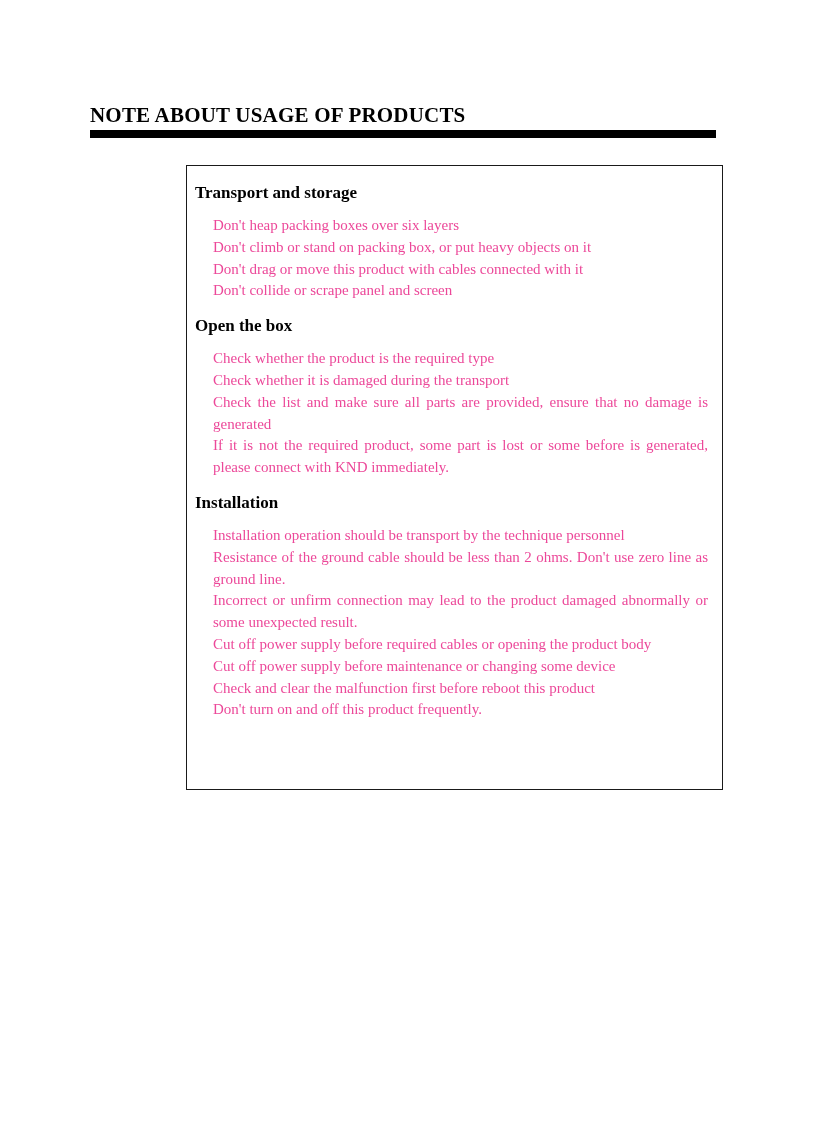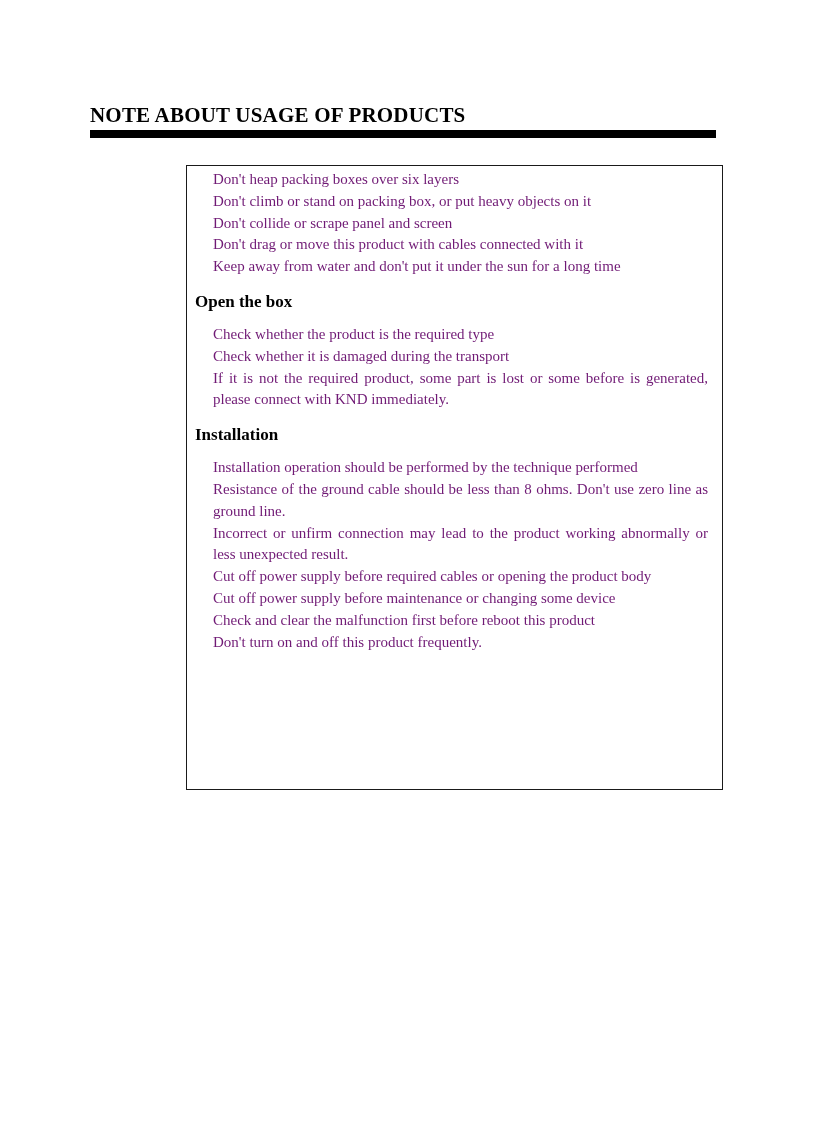--- a/index.html
+++ b/index.html
@@ -44,53 +44,54 @@
     font-weight: bold;
     margin: 13px 10px 11px 8px;
     line-height: 22px;
     color: #000000;
   }
   .notes-box p {
     font-size: 15px;
     line-height: 21.8px;
     margin: 0 14px 0 26px;
     text-align: justify;
-    color: #701a75;
+    color: #ec4899;
   }
 </style>
 </head>
 <body>
 
 <div class="page">
 
   <h1 class="page-title">NOTE ABOUT USAGE OF PRODUCTS</h1>
   <div class="title-rule"></div>
 
   <div class="notes-box">
 
     <section>
+      <h2 class="section-heading">Transport and storage</h2>
       <p>Don't heap packing boxes over six layers</p>
       <p>Don't climb or stand on packing box, or put heavy objects on it</p>
+      <p>Don't drag or move this product with cables connected with it</p>
       <p>Don't collide or scrape panel and screen</p>
-      <p>Don't drag or move this product with cables connected with it</p>
-      <p>Keep away from water and don't put it under the sun for a long time</p>
     </section>
 
     <section>
       <h2 class="section-heading">Open the box</h2>
       <p>Check whether the product is the required type</p>
       <p>Check whether it is damaged during the transport</p>
+      <p>Check the list and make sure all parts are provided, ensure that no damage is generated</p>
       <p>If it is not the required product, some part is lost or some before is generated, please connect with KND immediately.</p>
     </section>
 
     <section>
       <h2 class="section-heading">Installation</h2>
-      <p>Installation operation should be performed by the technique performed</p>
-      <p>Resistance of the ground cable should be less than 8 ohms. Don't use zero line as ground line.</p>
-      <p>Incorrect or unfirm connection may lead to the product working abnormally or less unexpected result.</p>
+      <p>Installation operation should be transport by the technique personnel</p>
+      <p>Resistance of the ground cable should be less than 2 ohms. Don't use zero line as ground line.</p>
+      <p>Incorrect or unfirm connection may lead to the product damaged abnormally or some unexpected result.</p>
       <p>Cut off power supply before required cables or opening the product body</p>
     </section>
 
     <section>
       <p>Cut off power supply before maintenance or changing some device</p>
       <p>Check and clear the malfunction first before reboot this product</p>
       <p>Don't turn on and off this product frequently.</p>
     </section>
 
   </div>

